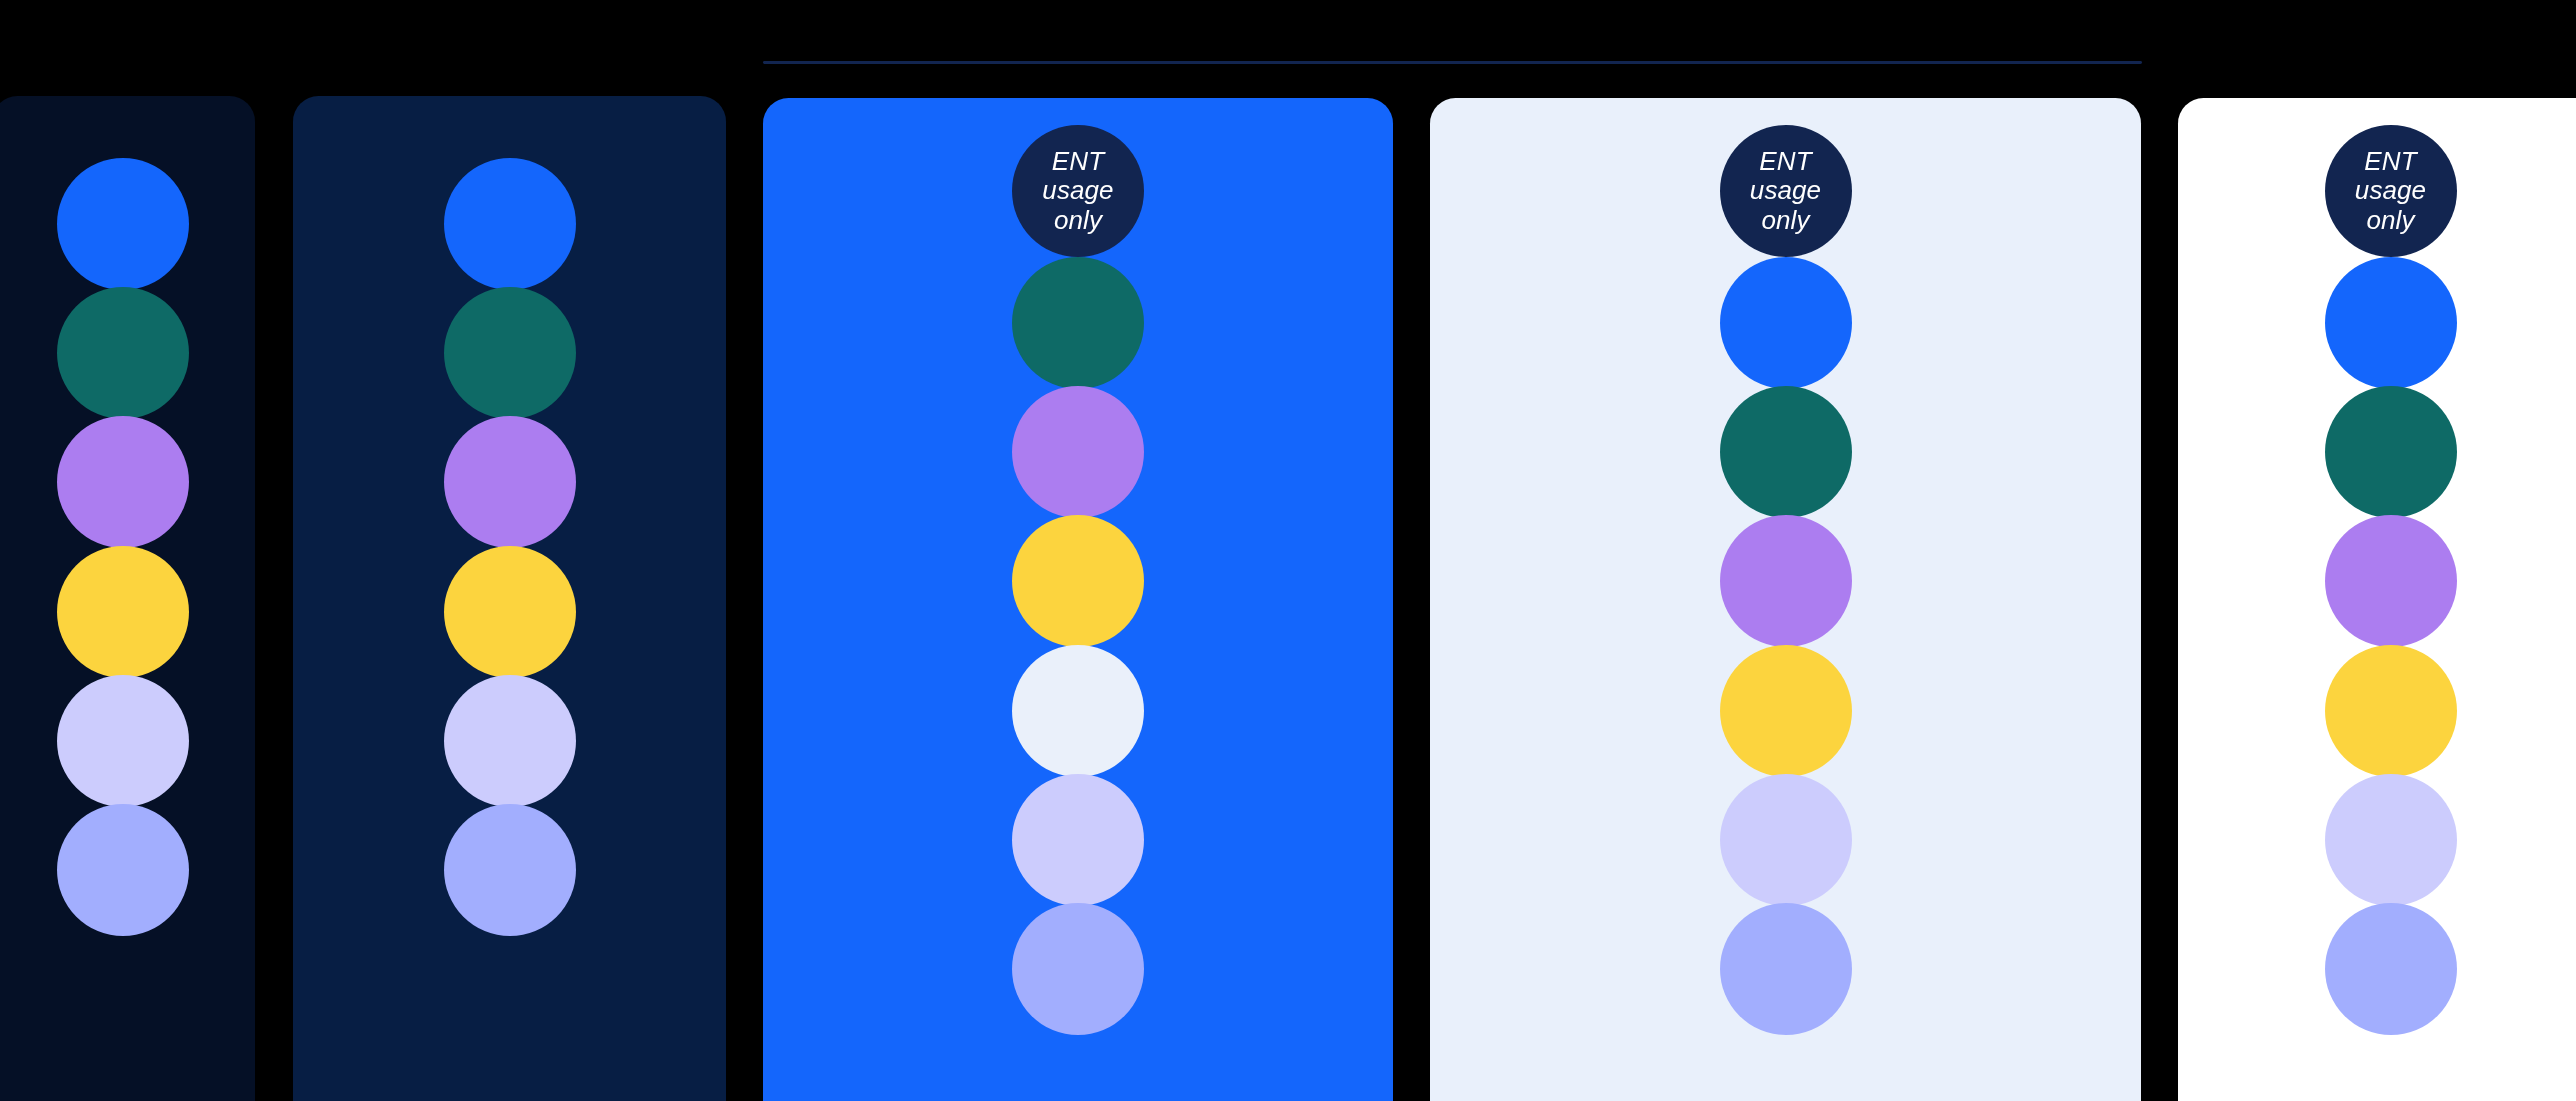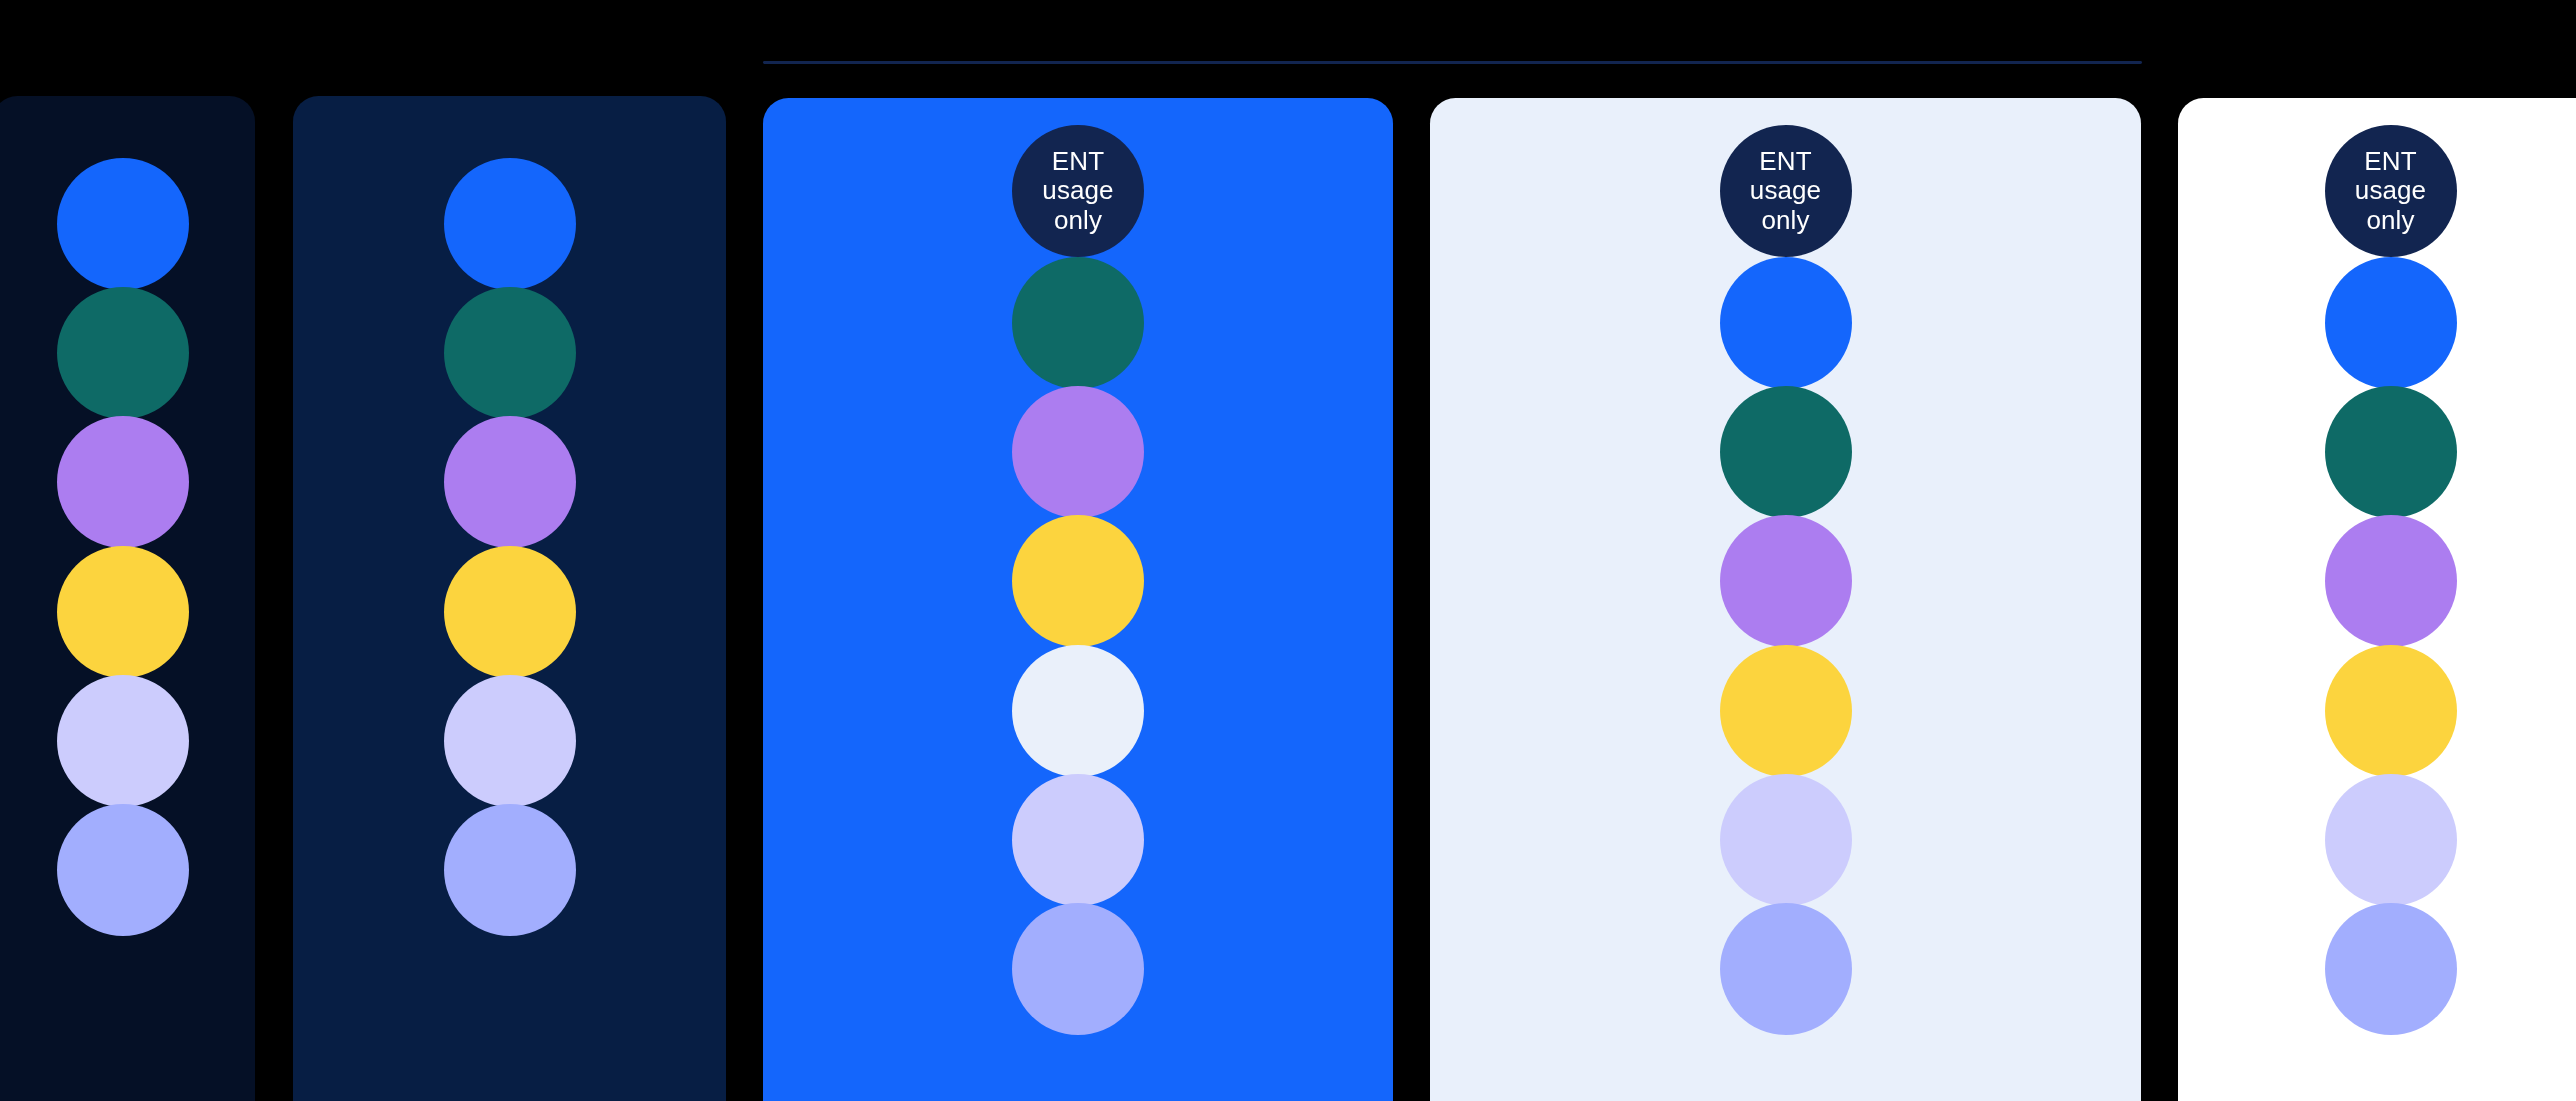--- a/index.html
+++ b/index.html
@@ -72,21 +72,21 @@
     flex-direction: column;
     align-items: center;
     justify-content: center;
     font-size: 26px;
     line-height: 1.12;
     letter-spacing: 0.1px;
     text-align: center;
     flex: 0 0 auto;
     user-select: none;
   }
-  .ent-badge span { display: block; }
+  .ent-badge span { display: block; font-style: italic; }
 
   
   #card-1 { left: -8.5px;   top: 96px; width: 263px;  height: 1040px; }
   #card-2 { left: 293px;   top: 96px; width: 433px;  height: 1040px; }
   #card-3 { left: 763px;  top: 98px; width: 630px;  height: 1038px; }
   #card-4 { left: 1430px;  top: 98px; width: 711px; height: 1038px; }
   #card-5 { left: 2178px;  top: 98px; width: 425px;  height: 1038px; }
 
   #card-1 .swatch-stack { top: 62px; }
   #card-2 .swatch-stack { top: 62px; }

